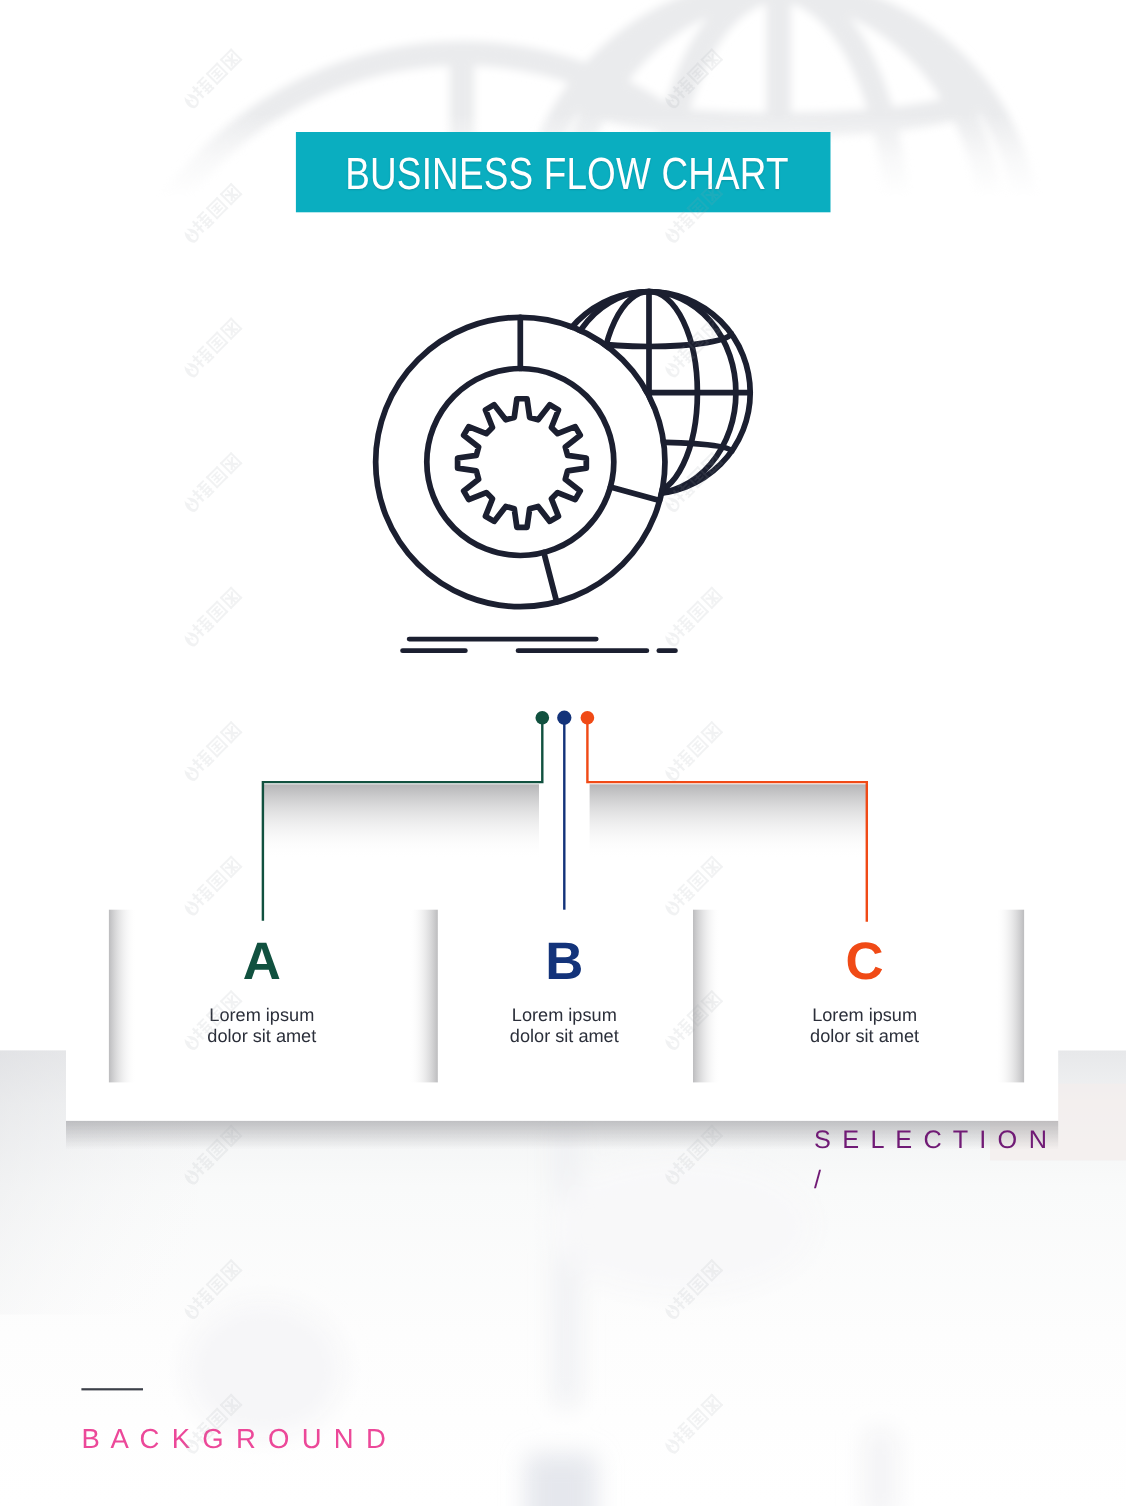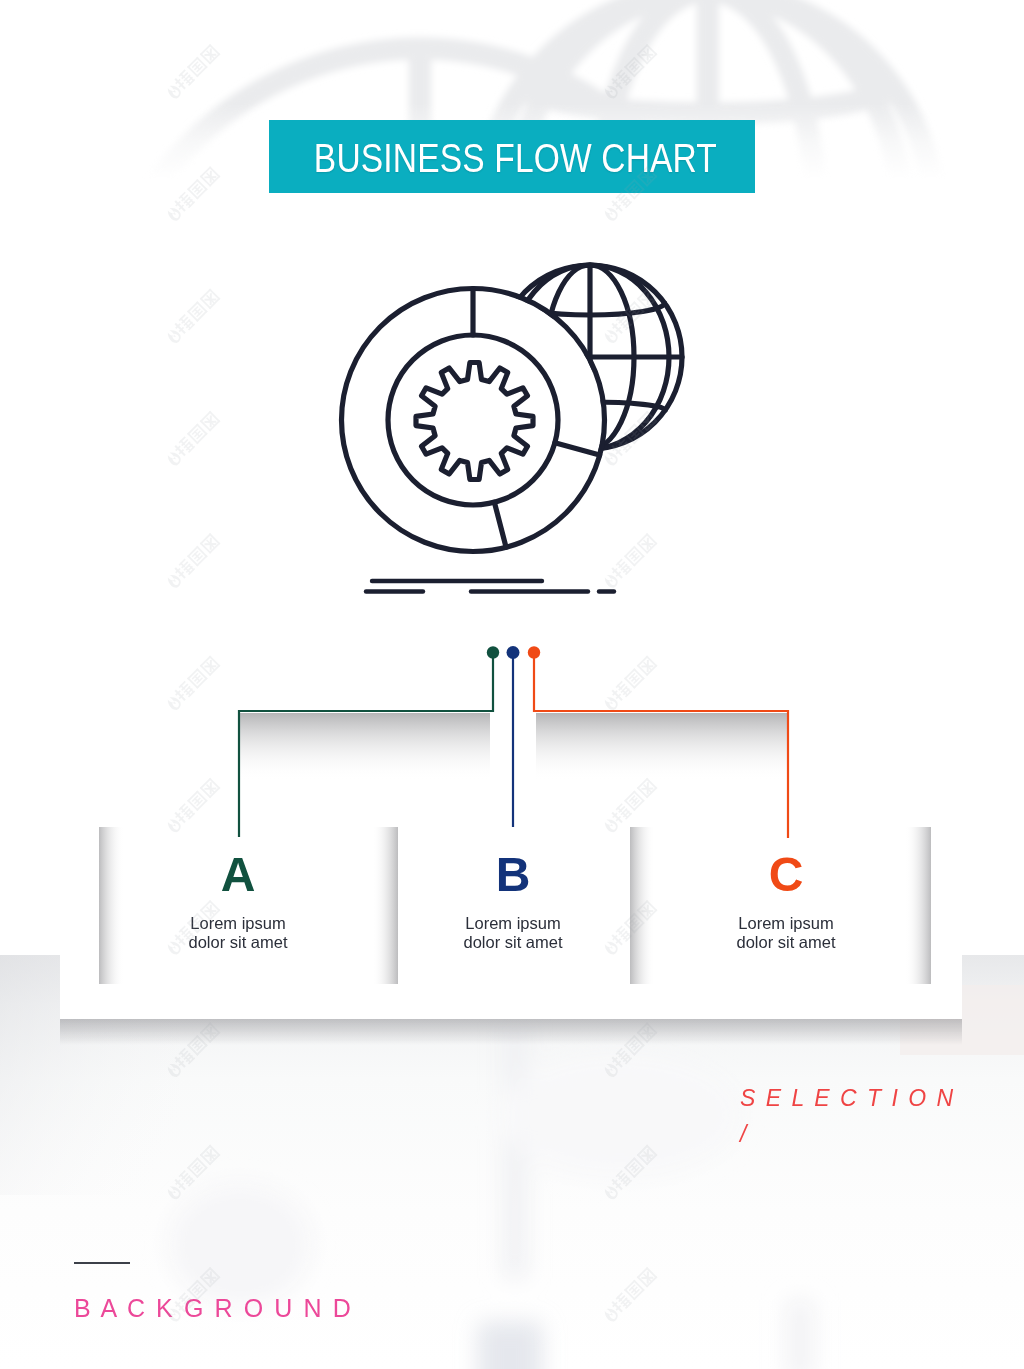--- a/index.html
+++ b/index.html
@@ -21,21 +21,21 @@
   #plate{position:absolute;left:60px;top:0px;width:902px;height:1019px;background:#fff;}
   #plate-shadow{position:absolute;left:60px;top:1019px;width:902px;height:26px;
          background:linear-gradient(to bottom,rgba(120,120,125,.42),rgba(255,255,255,0));}
 
   
   .col{position:absolute;top:856px;width:300px;text-align:center;}
   .col .letter{font-size:48px;font-weight:700;line-height:38px;font-family:"Liberation Sans",sans-serif;}
   .col .desc{margin-top:20px;font-size:16.5px;line-height:19px;color:#2b2f3a;}
 
   
-  #sel{position:absolute;left:740px;top:1080px;color:#ef4444;font-size:23px;line-height:36px;letter-spacing:2.0px;font-style:italic;}
+  #sel{position:absolute;left:740px;top:1018px;color:#701a75;font-size:23px;line-height:36px;letter-spacing:2.0px;}
   #bgrule{position:absolute;left:74px;top:1262px;width:56px;height:1.6px;background:#3c4049;}
   #bglabel{position:absolute;left:74px;top:1294px;color:#ec4899;font-size:25px;letter-spacing:2.1px;}
 </style>
 </head>
 <body>
 
 <div id="stage">
 
   <svg class="layer" id="bg-bottom" viewBox="0 0 1024 1369" xmlns="http://www.w3.org/2000/svg">
     <defs>

